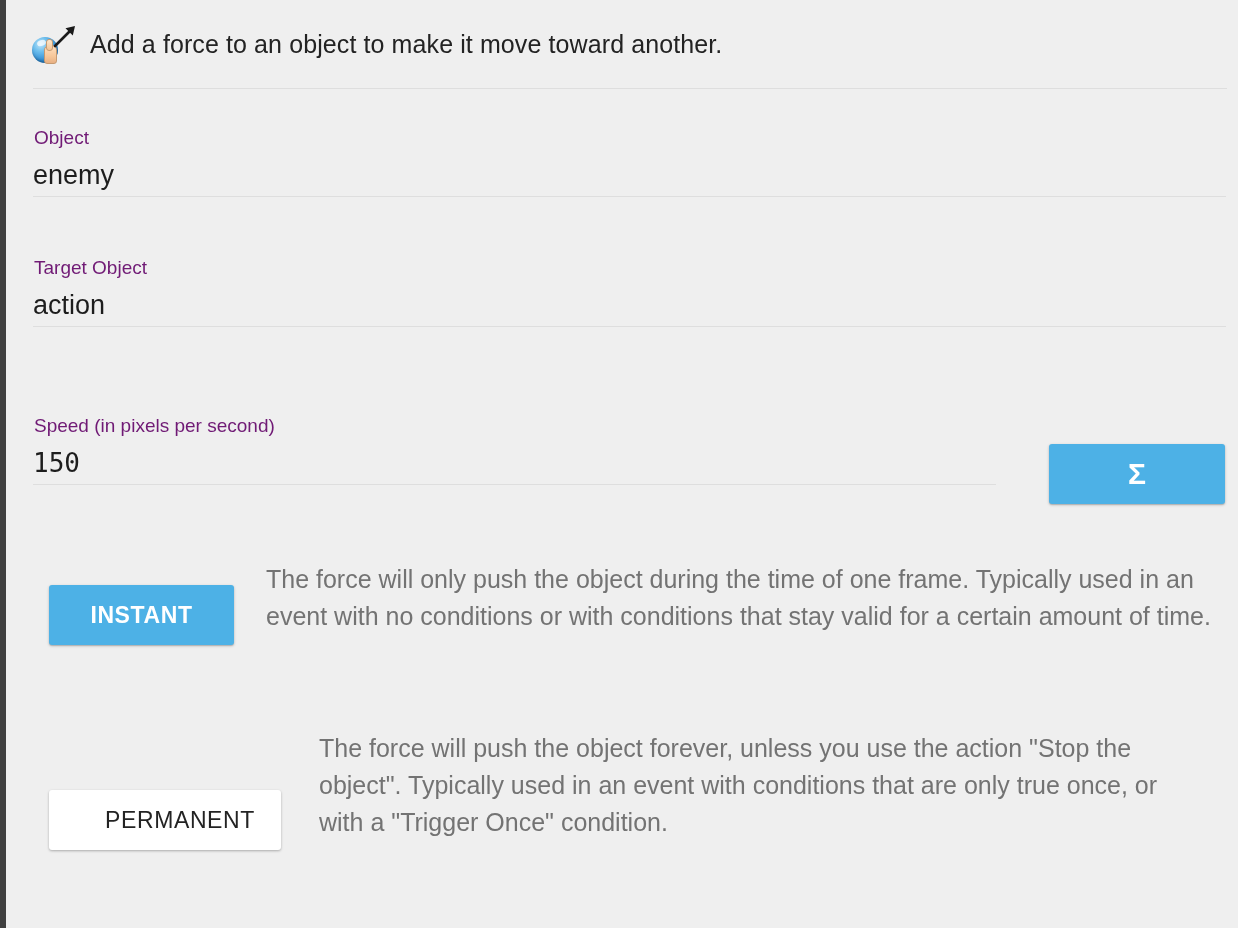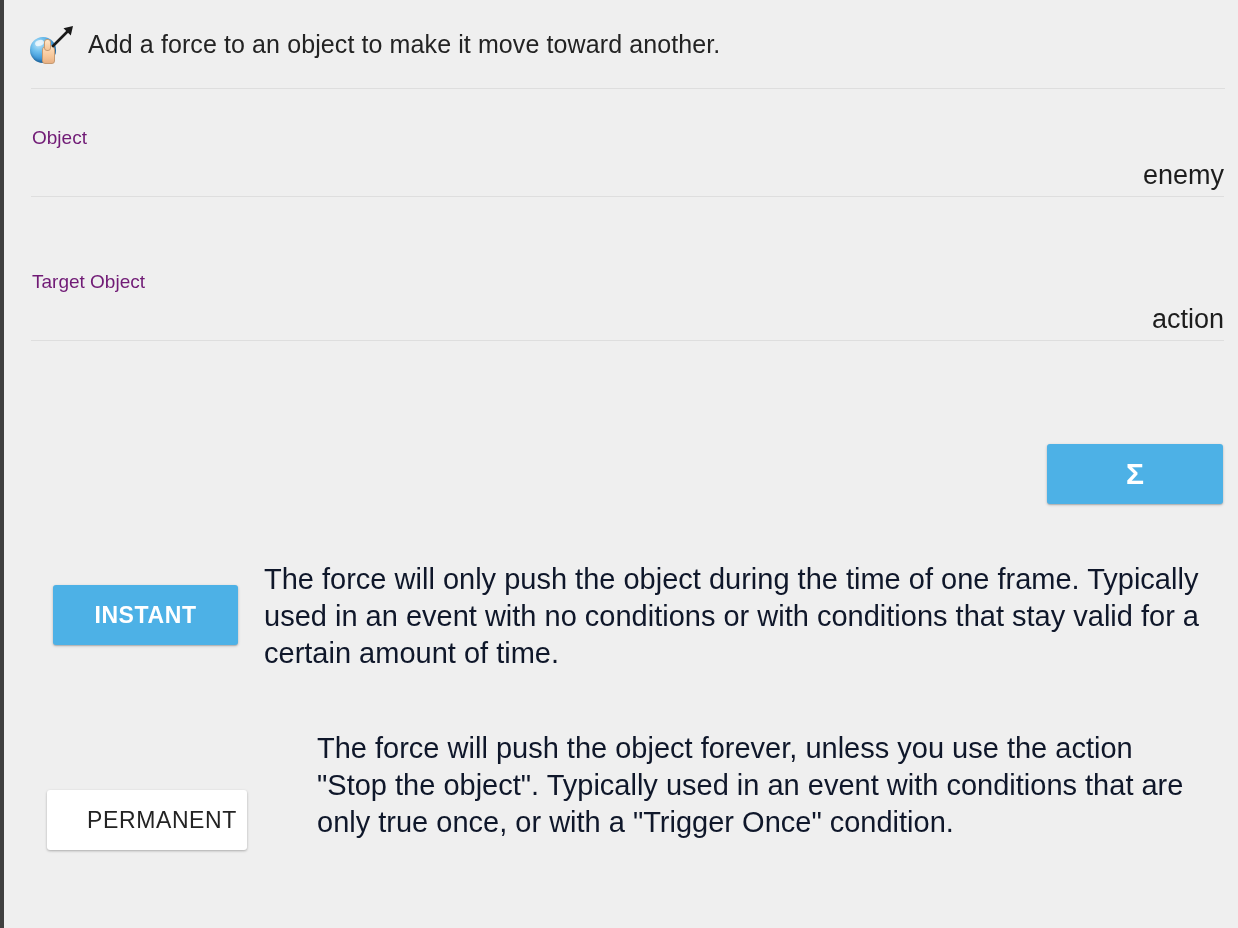--- a/index.html
+++ b/index.html
@@ -13,21 +13,21 @@
     font-family: "Liberation Sans", "DejaVu Sans", sans-serif;
     -webkit-font-smoothing: antialiased;
     overflow: hidden;
   }
 
   .page {
     position: relative;
     width: 1238px;
     height: 928px;
     background: #efefef;
-    border-left: 4px solid #404040;
+    border-left: 6px solid #404040;
   }
 
   
   .header {
     position: absolute;
     left: 0;
     top: 0;
     width: 1238px;
     height: 88px;
     display: flex;
@@ -117,34 +117,33 @@
     line-height: 24px;
     margin: 0 0 8px 1px;
     white-space: nowrap;
   }
   .field-value {
     font-size: 27px;
     color: #1d1d1d;
     line-height: 34px;
     height: 38px;
     white-space: nowrap;
-    text-align: right;
   }
   .field-value.numeric {
     font-family: "DejaVu Sans Mono", "Liberation Mono", monospace;
     font-size: 26px;
   }
   .field-underline {
     width: 1193px;
     height: 1px;
     background: #dedede;
   }
 
   #field-object   { top: 126px; }
-  #field-target   { top: 270px; }
+  #field-target   { top: 256px; }
   #field-speed    { top: 414px; }
   #field-speed .field-underline { width: 963px; }
 
   
   .btn {
     border: 0;
     outline: 0;
     cursor: pointer;
     font-family: inherit;
     display: flex;
@@ -176,41 +175,40 @@
 
   #instant-button {
     position: absolute;
     left: 43px;
     top: 585px;
     width: 185px;
     height: 60px;
     font-size: 23px;
     font-weight: bold;
     letter-spacing: .6px;
-    margin-left: 6px;
   }
 
   #permanent-button {
     position: absolute;
     left: 43px;
     top: 790px;
-    width: 200px;
+    width: 232px;
     height: 60px;
     font-size: 23px;
     font-weight: normal;
     letter-spacing: .6px;
     padding-left: 36px;
   }
 
   
   .mode-desc {
     position: absolute;
-    font-size: 29px;
+    font-size: 25px;
     line-height: 37px;
-    color: #0f172a;
+    color: #737373;
   }
   #instant-desc {
     left: 260px;
     top: 561px;
     width: 945px;
   }
   #permanent-desc {
     left: 313px;
     top: 730px;
     width: 880px;
@@ -239,20 +237,25 @@
     <div class="field-value" contenteditable="false" placeholder="" style="">enemy</div>
     <div class="field-underline"></div>
   </div>
 
   <div class="field" id="field-target">
     <div class="field-label">Target Object</div>
     <div class="field-value" contenteditable="false" placeholder="" style="">action</div>
     <div class="field-underline"></div>
   </div>
 
+  <div class="field" id="field-speed">
+    <div class="field-label">Speed (in pixels per second)</div>
+    <div class="field-value numeric" contenteditable="false" placeholder="" style="">150</div>
+    <div class="field-underline"></div>
+  </div>
 
   <button class="btn btn-primary" id="sigma-button" title="Open expression editor">Σ</button>
 
   <button class="btn btn-primary" id="instant-button">INSTANT</button>
   <div class="mode-desc" id="instant-desc">The force will only push the object during the time of one frame. Typically used in an event with no conditions or with conditions that stay valid for a certain amount of time.</div>
 
   <button class="btn btn-light" id="permanent-button">PERMANENT</button>
   <div class="mode-desc" id="permanent-desc">The force will push the object forever, unless you use the action "Stop the object". Typically used in an event with conditions that are only true once, or with a "Trigger Once" condition.</div>
 
 </div>

